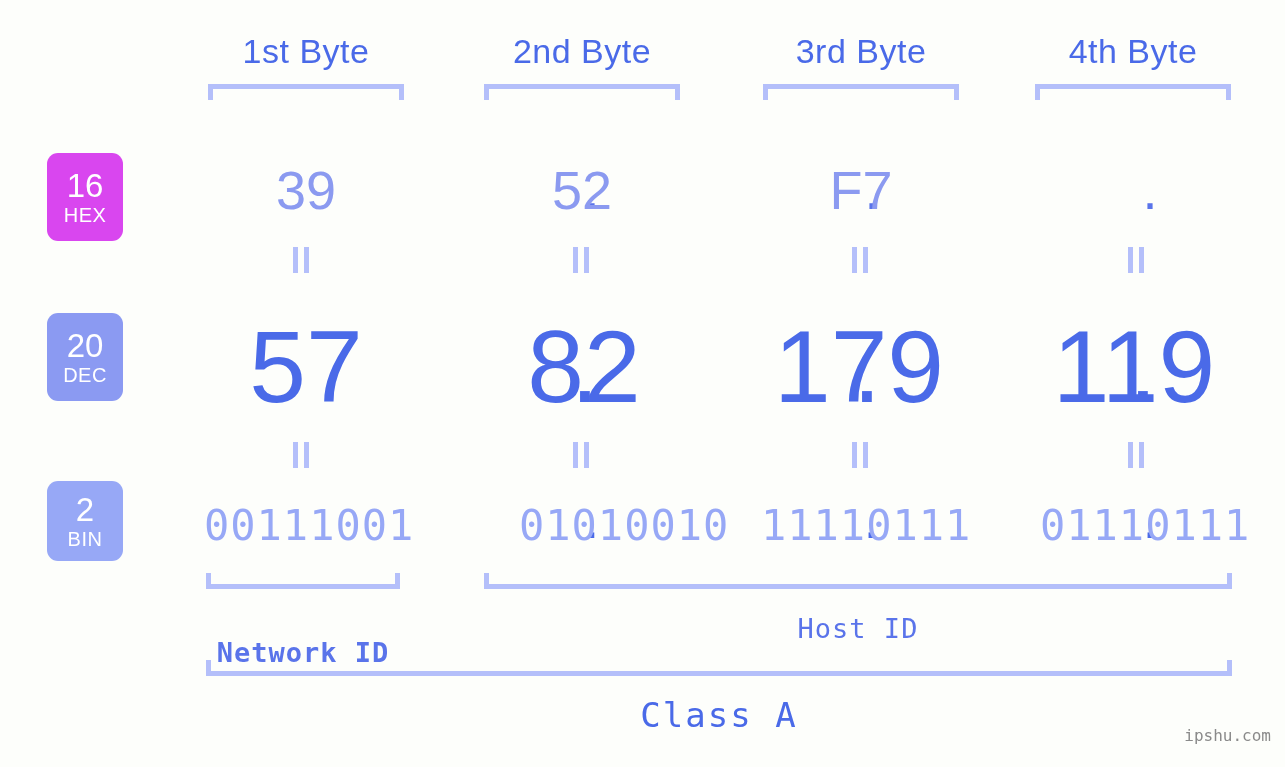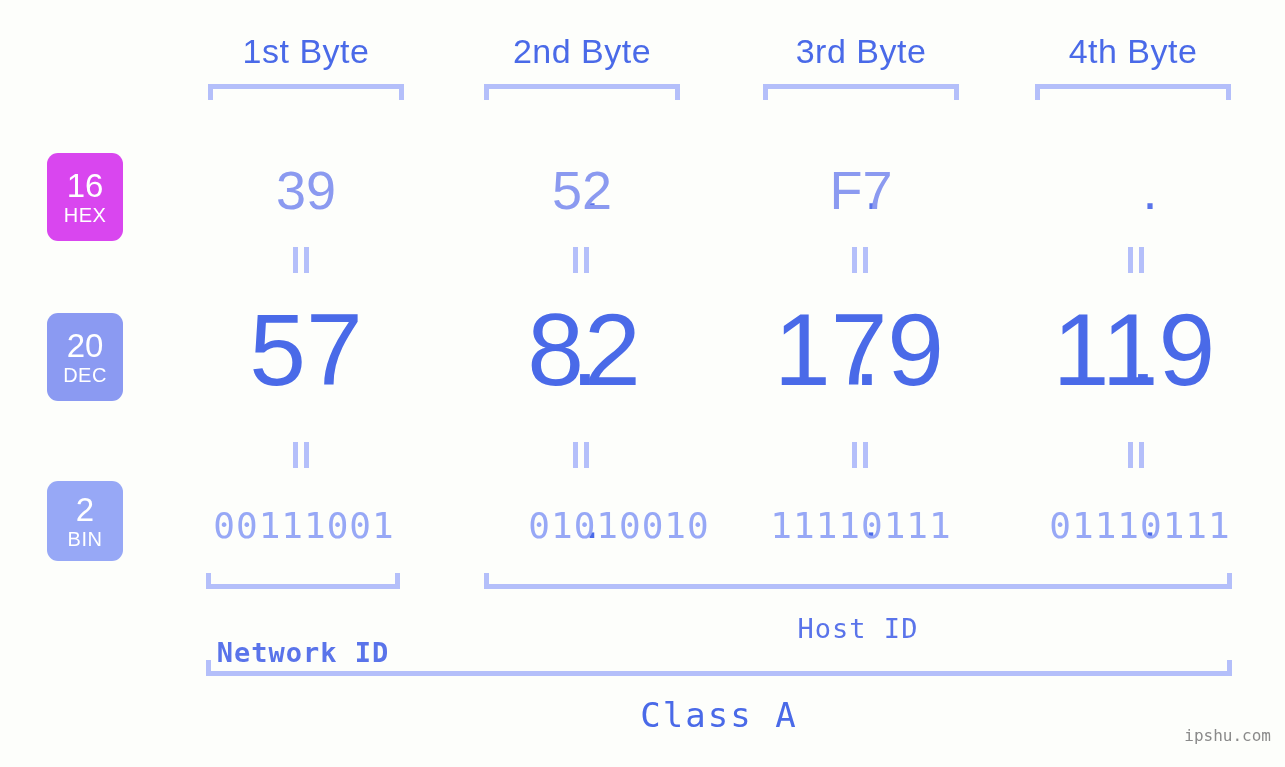--- a/index.html
+++ b/index.html
@@ -105,39 +105,39 @@
     font-weight: 400;
   }
   .row-hex .dot {
     font-size: 54px;
     color: #5a74ea;
     font-family: "Liberation Sans", sans-serif;
     line-height: 0.6;
   }
 
   
-  .row-dec { top: 295px; height: 110px; }
+  .row-dec { top: 312px; height: 110px; }
   .row-dec .cell {
     font-size: 102px;
     color: #4a6ae8;
     font-family: "Liberation Sans", sans-serif;
     font-weight: 400;
     line-height: 1;
   }
   .row-dec .dot {
     font-size: 102px;
     color: #4a6ae8;
     font-family: "Liberation Sans", sans-serif;
     line-height: 0.55;
   }
 
   
   .row-bin { top: 495px; height: 60px; }
   .row-bin .cell {
-    font-size: 36px;
+    font-size: 42px;
     color: #97a8f6;
     letter-spacing: 1px;
   }
   .row-bin .dot {
     font-size: 38px;
     color: #4a6ae8;
     line-height: 0.7;
   }
 
   

